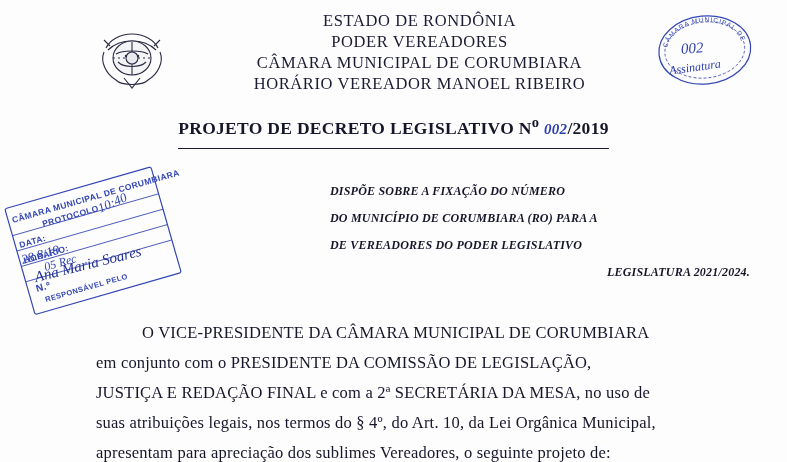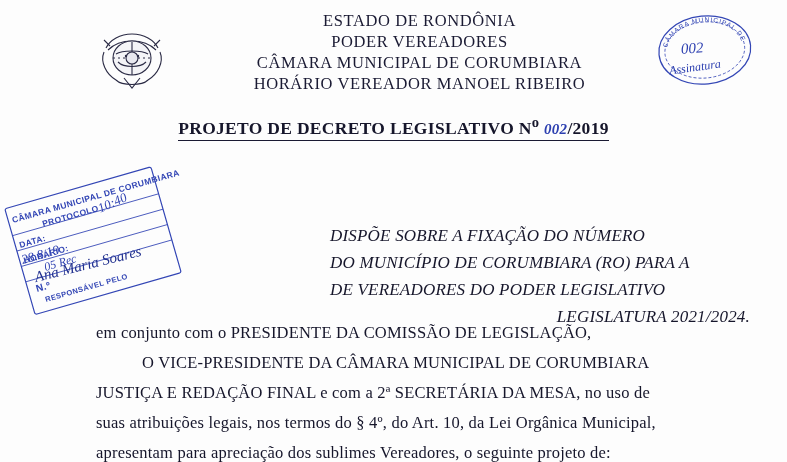--- a/index.html
+++ b/index.html
@@ -88,47 +88,46 @@
     width: 787px;
     text-align: center;
   }
   .doc-title .t {
     display: inline-block;
     font-family: "Liberation Serif", serif;
     font-weight: bold;
     font-size: 17.5px;
     letter-spacing: 0.3px;
     border-bottom: 1.6px solid #1a1a33;
-    padding-bottom: 1px;
+    padding-bottom: 9px;
     color: #16162b;
   }
   .doc-title .num-hand {
     font-family: "Liberation Serif", serif;
     font-style: italic;
     font-weight: bold;
     font-size: 15px;
     color: #2c3fb0;
     border-bottom: none;
   }
 
   
   .ementa {
     position: absolute;
     top: 178px;
     left: 330px;
     width: 420px;
     font-family: "Liberation Serif", serif;
-    font-weight: normal;
-    font-style: italic;
-    font-size: 17px;
+    font-weight: bold;
+    font-style: italic;
+    font-size: 12px;
     line-height: 27px;
     text-align: justify;
     letter-spacing: 0.2px;
     color: #16162b;
-    margin-top: 44px;
   }
   .ementa div:last-child { text-align: right; }
 
   
   .stamp-left {
     position: absolute;
     left: 18px;
     top: 178px;
     width: 165px;
     height: 145px;
@@ -284,20 +283,20 @@
   </div>
 
   <div class="ementa">
     <div>DISPÕE SOBRE A FIXAÇÃO DO NÚMERO</div>
     <div>DO MUNICÍPIO DE CORUMBIARA (RO) PARA A</div>
     <div>DE VEREADORES DO PODER LEGISLATIVO</div>
     <div>LEGISLATURA 2021/2024.</div>
   </div>
 
   <div class="body-text">
+    <span class="line indent sp">O VICE-PRESIDENTE DA CÂMARA MUNICIPAL DE CORUMBIARA</span>
     <span class="line sp">em conjunto com o PRESIDENTE DA COMISSÃO DE LEGISLAÇÃO,</span>
-    <span class="line indent sp">O VICE-PRESIDENTE DA CÂMARA MUNICIPAL DE CORUMBIARA</span>
     <span class="line sp">JUSTIÇA E REDAÇÃO FINAL e com a 2ª SECRETÁRIA DA MESA, no uso de</span>
     <span class="line sp">suas atribuições legais, nos termos do § 4º, do Art. 10, da Lei Orgânica Municipal,</span>
     <span class="line sp">apresentam para apreciação dos sublimes Vereadores, o seguinte projeto de:</span>
   </div>
 
 </div>
 
 </body></html>

